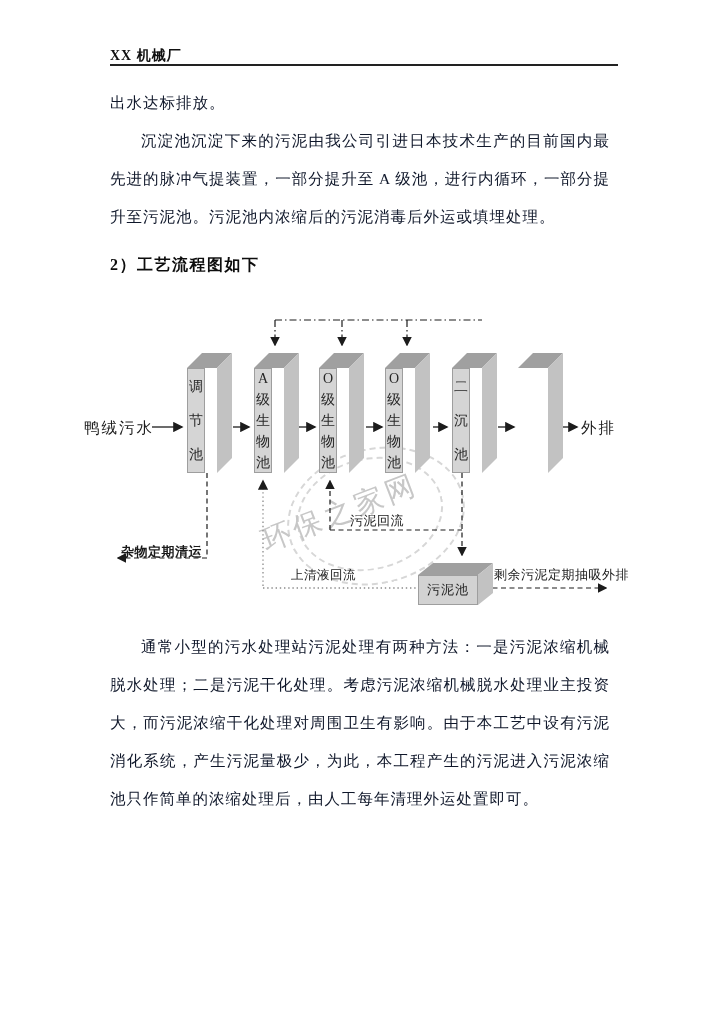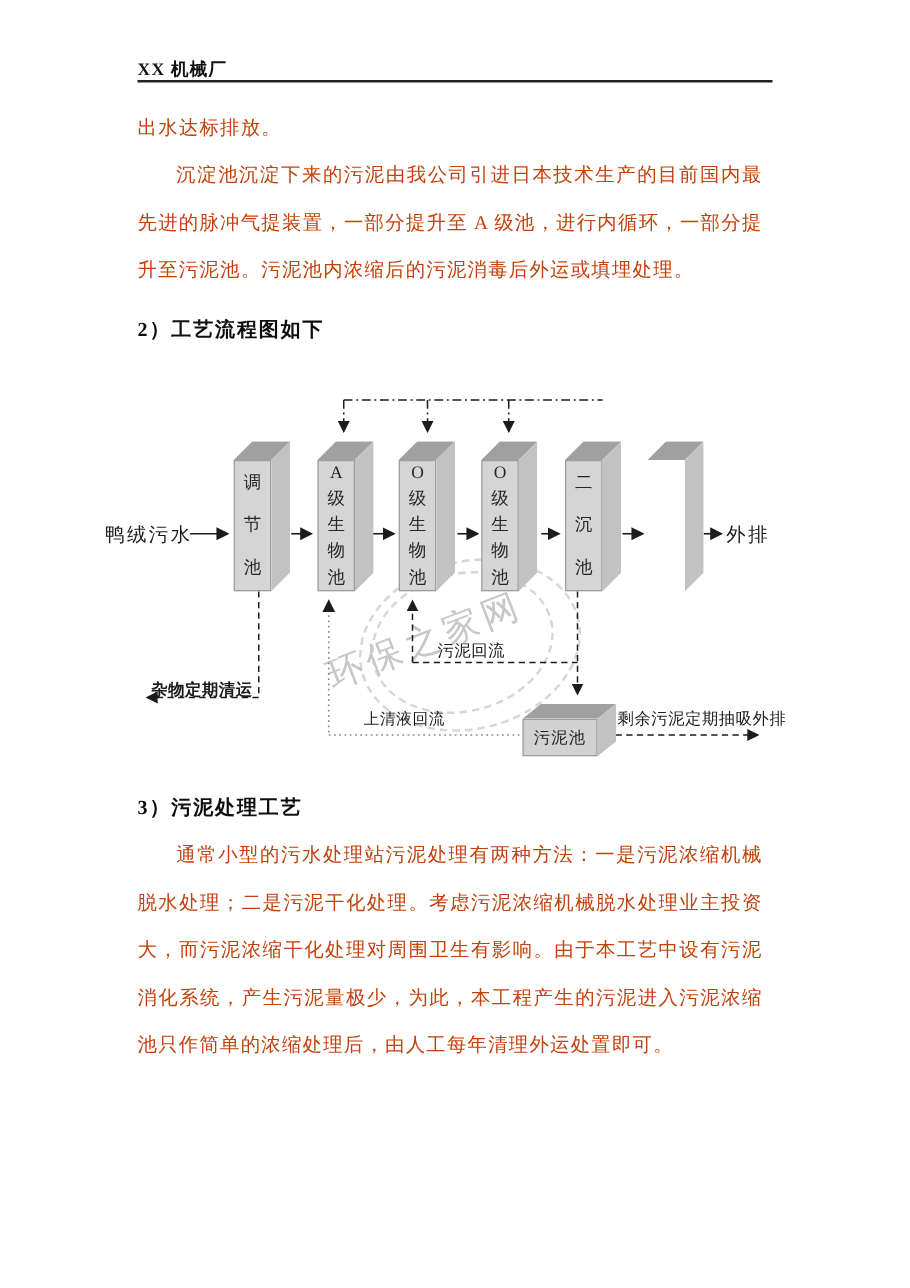--- a/index.html
+++ b/index.html
@@ -12,21 +12,21 @@
     position:absolute;left:110px;top:47px;font-size:14px;font-weight:bold;letter-spacing:1px;color:#111;
   }
   .header-rule{
     position:absolute;left:110px;top:64px;width:508px;height:2px;background:#222;
   }
   
   .block1{position:absolute;left:110px;top:84px;width:500px;}
   .block2{position:absolute;left:110px;top:628px;width:500px;}
   .body-p{
     margin:0;font-size:15.5px;line-height:38px;letter-spacing:1px;
-    text-align:justify;color:#c2410c;
+    text-align:justify;color:#0f172a;
   }
   .indent{text-indent:31px;}
   .sec-h{
     margin:10px 0 0 0;font-size:16px;line-height:38px;font-weight:bold;
     letter-spacing:1.5px;color:#0d0d0d;
   }
   .block2 .sec-h{margin:0;}
   
   .diagram{position:absolute;left:0;top:300px;width:728px;height:338px;}
   .lines{position:absolute;left:0;top:0;z-index:1;}
@@ -44,21 +44,21 @@
   .pbox{position:absolute;top:53px;width:45px;height:120px;z-index:2;}
   .face-top{
     position:absolute;left:0;top:0;width:45px;height:15px;background:#a0a0a0;
     clip-path:polygon(0 100%,33.4% 0,100% 0,66.6% 100%);
   }
   .face-side{
     position:absolute;left:30px;top:0;width:15px;height:120px;background:#c2c2c2;
     clip-path:polygon(0 12.5%,100% 0,100% 87.5%,0 100%);
   }
   .face-front{
-    position:absolute;left:0;top:15px;width:30px;height:105px;background:#d5d5d5;
+    position:absolute;left:0;top:15px;width:18px;height:105px;background:#d5d5d5;
     border:1px solid #9e9e9e;box-sizing:border-box;
     display:flex;align-items:center;justify-content:center;
   }
   .vlabel{
     width:17px;word-break:break-all;text-align:center;font-size:14px;color:#262626;
   }
   .spread .vlabel{line-height:34px;}
   .tight .vlabel{line-height:21px;}
   
   .stank{position:absolute;left:418px;top:263px;width:75px;height:42px;z-index:2;padding-left:23px;}
@@ -194,17 +194,16 @@
 
     <span class="dlabel flow-label lbl-influent">鸭绒污水</span>
     <span class="dlabel flow-label lbl-effluent">外排</span>
     <span class="dlabel lbl-debris">杂物定期清运</span>
     <span class="dlabel lbl-supernatant">上清液回流</span>
     <span class="dlabel lbl-sludge-return">污泥回流</span>
     <span class="dlabel lbl-excess">剩余污泥定期抽吸外排</span>
   </div>
 
   <div class="block2">
-    <h2 class="sec-h">3）污泥处理工艺</h2>
     <p class="body-p indent">通常小型的污水处理站污泥处理有两种方法：一是污泥浓缩机械脱水处理；二是污泥干化处理。考虑污泥浓缩机械脱水处理业主投资大，而污泥浓缩干化处理对周围卫生有影响。由于本工艺中设有污泥消化系统，产生污泥量极少，为此，本工程产生的污泥进入污泥浓缩池只作简单的浓缩处理后，由人工每年清理外运处置即可。</p>
   </div>
 
 </div>
 
 </body></html>

